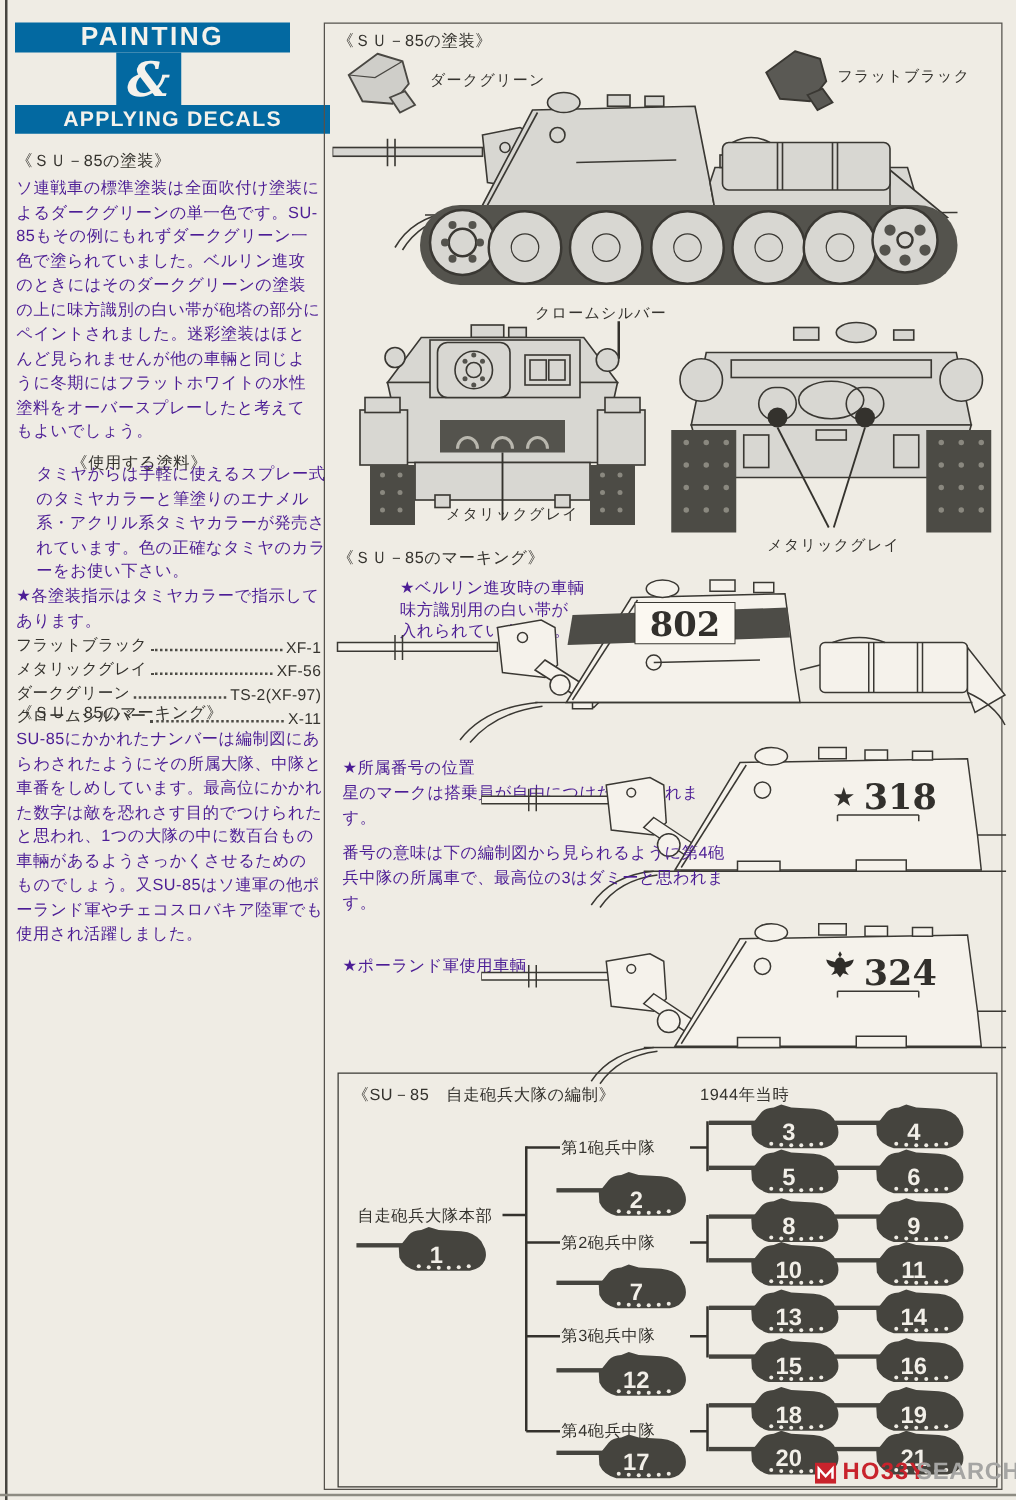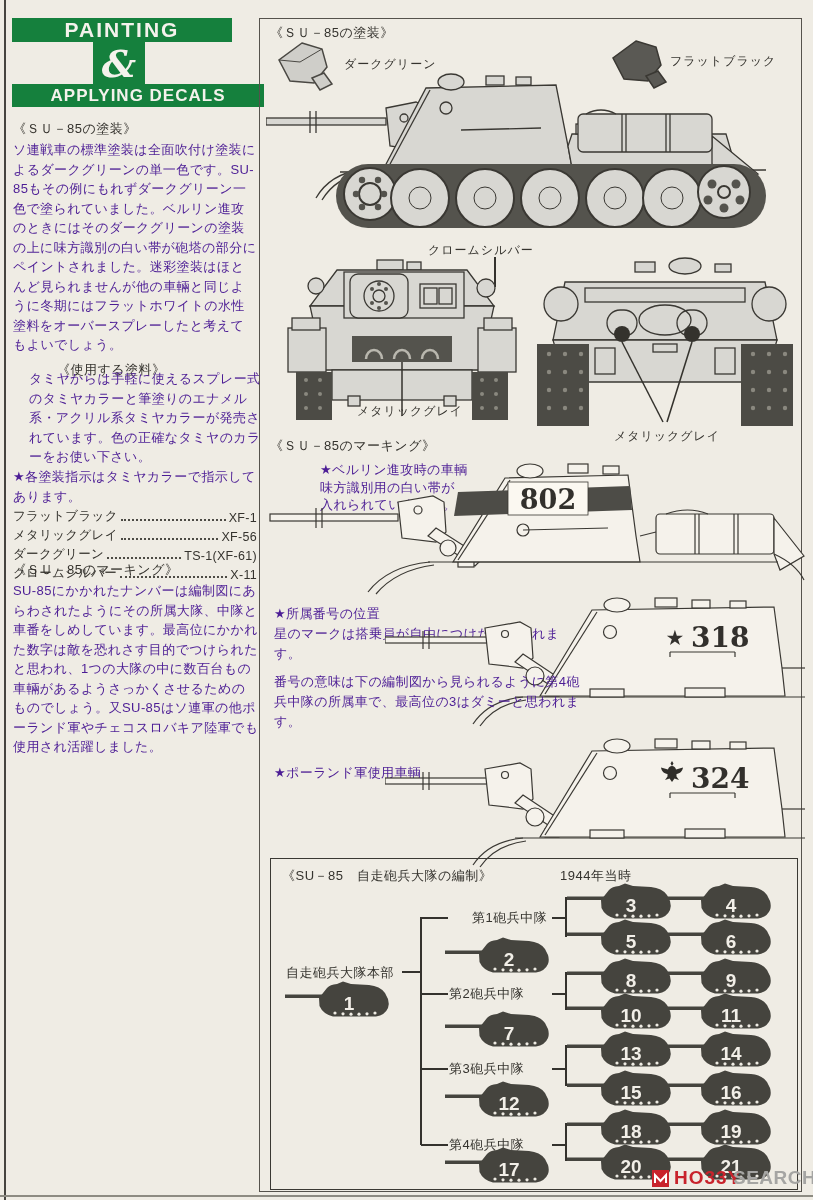--- a/index.html
+++ b/index.html
@@ -2,21 +2,21 @@
 <html><head>
 <meta charset="utf-8">
 <style>
   html,body{margin:0;padding:0;background:#d9d6cd;}
   #page{position:relative;width:813px;height:1200px;background:#efece4;overflow:hidden;
         font-family:"Liberation Sans","DejaVu Sans",sans-serif;color:#2e2c28;}
   .abs{position:absolute;}
   .jp{font-size:13px;letter-spacing:0.4px;line-height:19.5px;color:#4c1d95;}
   .jtitle{font-size:13px;letter-spacing:0.5px;color:#35332e;white-space:nowrap;}
   .pre{white-space:pre-line;}
-  .hdr{background:#15803d;color:#f4f2ec;text-align:center;font-weight:bold;}
+  .hdr{background:#0369a1;color:#f4f2ec;text-align:center;font-weight:bold;}
   .ln{position:absolute;background:#34322d;}
   .paintrow{display:flex;align-items:flex-end;height:19px;font-size:12.5px;letter-spacing:0.3px;color:#35332e;}
   .dots{flex:1;border-bottom:2px dotted #4d4b45;margin:0 3px 4px 3px;}
   .clabel{font-size:12px;letter-spacing:1px;color:#35332e;white-space:nowrap;}
   .orgtank{position:absolute;width:105px;height:42px;}
   .orgnum{font-family:"Liberation Sans",sans-serif;font-weight:bold;}
   .serifnum{font-family:"DejaVu Serif","Liberation Serif",serif;font-weight:bold;}
   svg{display:block;}
 </style>
 </head>
@@ -45,21 +45,21 @@
         <span>XF-1</span>
       </div>
     <div class="paintrow">
         <span>メタリックグレイ</span>
         <span class="dots"></span>
         <span>XF-56</span>
       </div>
     <div class="paintrow">
         <span>ダークグリーン</span>
         <span class="dots"></span>
-        <span>TS-1(XF-61)</span>
+        <span>TS-2(XF-97)</span>
       </div>
     <div class="paintrow">
         <span>クロームシルバー</span>
         <span class="dots"></span>
         <span>X-11</span>
       </div>
   </div>
 
   <div class="abs jtitle" style="left:13px;top:561px;">《ＳＵ－85のマーキング》</div>
   <div class="abs jp" style="left:13px;top:581px;width:246px;">SU-85にかかれたナンバーは編制図にあらわされたようにその所属大隊、中隊と車番をしめしています。最高位にかかれた数字は敵を恐れさす目的でつけられたと思われ、1つの大隊の中に数百台もの車輛があるようさっかくさせるためのものでしょう。又SU-85はソ連軍の他ポーランド軍やチェコスロバキア陸軍でも使用され活躍しました。</div>
@@ -381,21 +381,21 @@
   <div class="ln" style="left:421px;top:1144px;width:27px;height:1.5px;"></div>
   <div class="ln" style="left:552px;top:917px;width:14px;height:1.5px;"></div>
   <div class="ln" style="left:552px;top:993px;width:14px;height:1.5px;"></div>
   <div class="ln" style="left:552px;top:1068px;width:14px;height:1.5px;"></div>
   <div class="ln" style="left:552px;top:1144px;width:14px;height:1.5px;"></div>
   <div class="ln" style="left:565px;top:897px;width:1.5px;height:40px;"></div>
   <div class="ln" style="left:565px;top:972px;width:1.5px;height:38px;"></div>
   <div class="ln" style="left:565px;top:1045px;width:1.5px;height:41px;"></div>
   <div class="ln" style="left:565px;top:1123px;width:1.5px;height:38px;"></div>
 
-  <div class="abs jtitle" style="left:472px;top:909px;text-align:center;">第1砲兵中隊</div>
+  <div class="abs jtitle" style="left:449px;top:909px;text-align:center;">第1砲兵中隊</div>
   <div class="abs jtitle" style="left:449px;top:985px;">第2砲兵中隊</div>
   <div class="abs jtitle" style="left:449px;top:1060px;">第3砲兵中隊</div>
   <div class="abs jtitle" style="left:449px;top:1136px;">第4砲兵中隊</div>
 
   <svg width="0" height="0" style="position:absolute;">
     <defs>
       <g id="tank-sil">
         <rect x="0" y="15.5" width="40" height="3.5" fill="#45443e"></rect>
         <path d="M34,19 L42,9 Q45,5.5 52,5 L58,2.5 L66,5 L84,6 Q95,7 100,14 L103,20 Q104.5,25 103,29 Q100,36 91,37.5 L48,37.5 Q38,35 34.5,27 Z" fill="#45443e"></path>
         <circle cx="50" cy="34" r="1.6" fill="#efece4"></circle>

